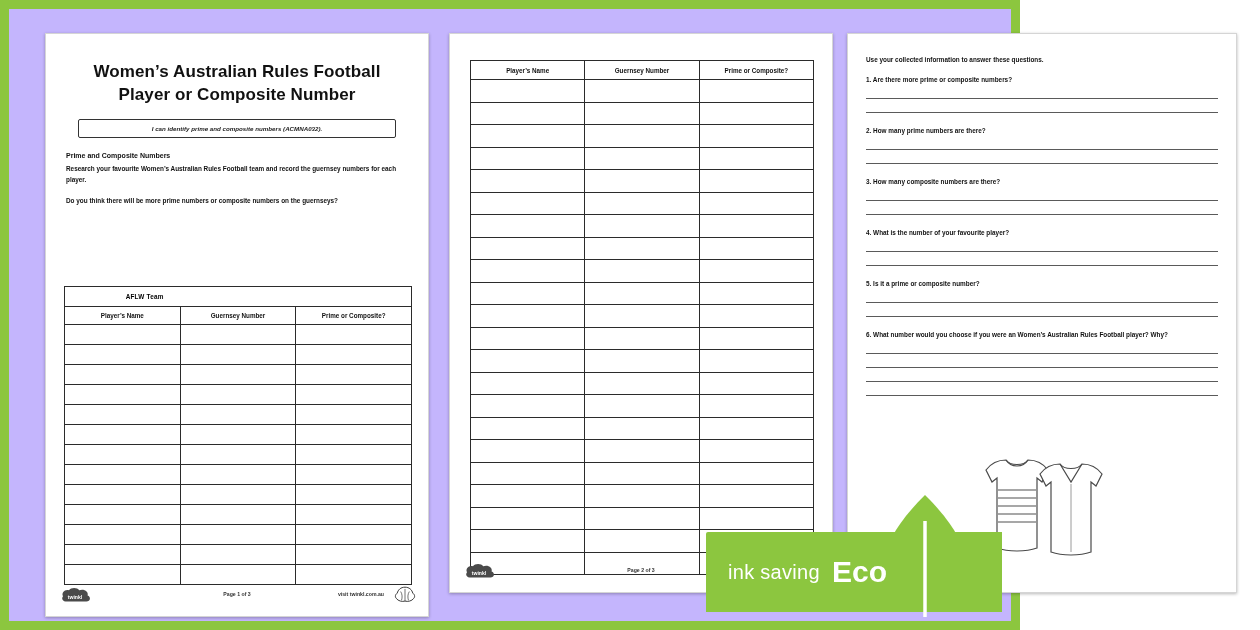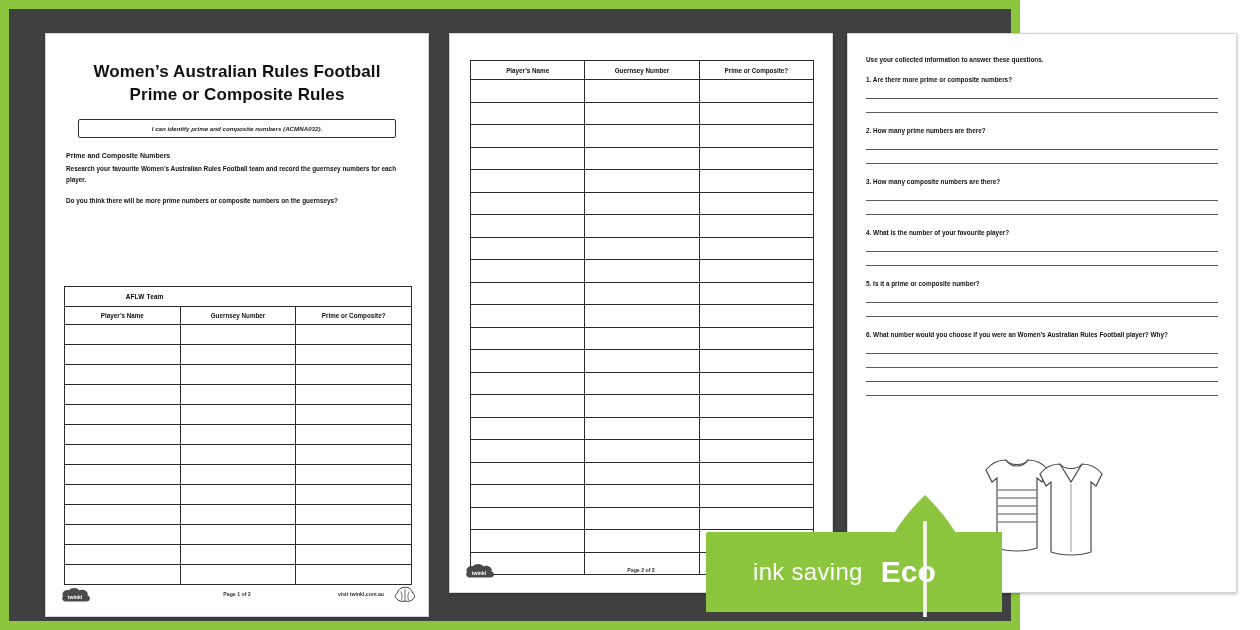--- a/index.html
+++ b/index.html
@@ -15,21 +15,21 @@
     position: relative;
   }
 
   
   .frame {
     position: absolute;
     left: 0; top: 0;
     width: 1020px; height: 630px;
     box-sizing: border-box;
     border: 9px solid #8cc63f;
-    background: #404040;
+    background: #c4b5fd;
   }
 
   
   .page {
     position: absolute;
     background: #ffffff;
     box-sizing: border-box;
     border: 1px solid #d5d5d5;
     box-shadow: 0 1px 3px rgba(0,0,0,0.28);
     overflow: hidden;
@@ -183,50 +183,49 @@
     height: 80px;
     background: #8cc63f;
     display: flex;
     align-items: center;
     box-sizing: border-box;
     padding-left: 22px;
     border-top-left-radius: 2px;
   }
   .eco .ink {
     color: #ffffff;
-    font-size: 24px;
+    font-size: 20px;
     font-weight: normal;
     letter-spacing: .3px;
-    margin-left: 25px;
   }
   .eco .ecoword {
     color: #ffffff;
     font-size: 30px;
     font-weight: bold;
-    margin-left: 18px;
+    margin-left: 12px;
   }
   .leaf {
     position: absolute;
     right: 38px;
     bottom: 2px;
     width: 96px;
     height: 128px;
     pointer-events: none;
   }
 </style>
 </head>
 <body>
 
 <div class="frame">
 
   <div class="page" id="page1">
     <div class="inner">
       <div class="title">
         <div>Women’s Australian Rules Football</div>
-        <div>Prime or Composite Rules</div>
+        <div>Player or Composite Number</div>
       </div>
 
       <div class="objective">I can identify prime and composite numbers (ACMNA032).</div>
 
       <div class="sec-head">Prime and Composite Numbers</div>
       <div class="body-text">Research your favourite Women’s Australian Rules Football team and record the guernsey numbers for each player.</div>
       <div class="body-text spaced">Do you think there will be more prime numbers or composite numbers on the guernseys?</div>
 
       <div class="tbl-wrap" style="left:18px; top:252px; width:348px;">
         <table class="grid">

